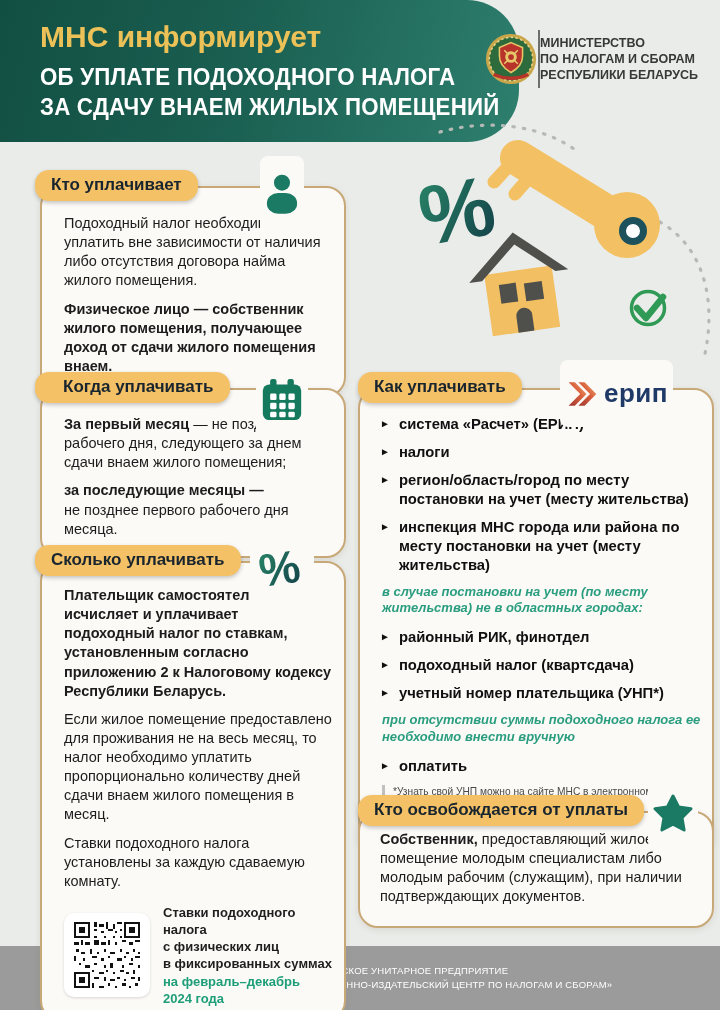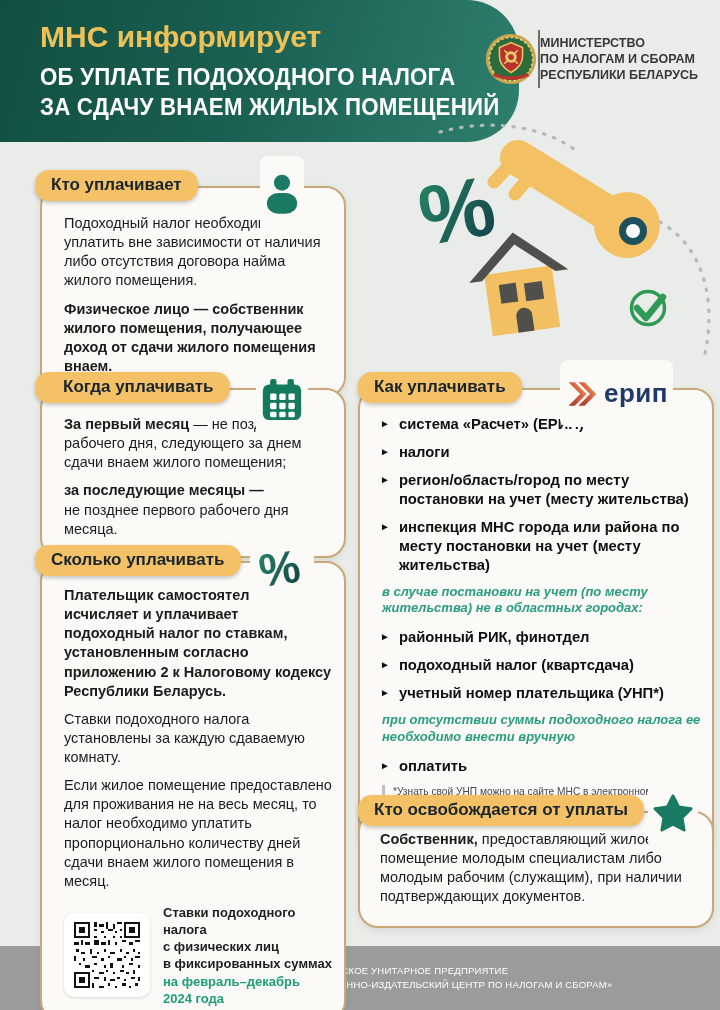--- a/index.html
+++ b/index.html
@@ -176,22 +176,22 @@
           <linearGradient id="gp2" x1="0" y1="0" x2="1" y2="1">
         <stop offset="0" stop-color="#2a8a6a"></stop>
             <stop offset="1" stop-color="#123c46"></stop>
       </linearGradient>
         </defs>
       <text x="4" y="42" font-size="46" font-weight="bold" fill="url(#gp2)" font-family="'Liberation Sans',sans-serif" transform="rotate(-8 27 25)">%</text>
     </svg>
   </div>
   <div class="card card-howmuch">
     <p><b>Плательщик самостоятельно исчисляет и уплачивает подоходный налог по ставкам, установленным согласно приложению 2 к Налоговому кодексу Республики Беларусь.</b></p>
+    <p>Если жилое помещение предоставлено для проживания не на весь месяц, то налог необходимо уплатить пропорционально количеству дней сдачи внаем жилого помещения в месяц.</p>
     <p>Ставки подоходного налога установлены за каждую сдаваемую комнату.</p>
-    <p>Если жилое помещение предоставлено для проживания не на весь месяц, то налог необходимо уплатить пропорционально количеству дней сдачи внаем жилого помещения в месяц.</p>
     <div class="qr-row">
       <div class="qr-box">
         <svg viewBox="0 0 29 29" width="66" height="66" shape-rendering="crispEdges">
           <rect width="29" height="29" fill="#fff"></rect>
           <path fill="#111" d="M0,0h7v7h-7z M22,0h7v7h-7z M0,22h7v7h-7z"></path>
           <path fill="#fff" d="M1,1h5v5h-5z M23,1h5v5h-5z M1,23h5v5h-5z"></path>
           <path fill="#111" d="M2,2h3v3h-3z M24,2h3v3h-3z M2,24h3v3h-3z"></path>
           <path fill="#111" d="M9,0h1v2h-1z M11,1h2v1h-2z M14,0h1v3h-1z M17,1h1v2h-1z M19,0h2v1h-2z
             M9,3h1v1h-1z M12,4h1v1h-1z M15,3h2v1h-2z M18,4h1v1h-1z M20,3h1v1h-1z
             M9,6h1v1h-1z M13,6h1v1h-1z M17,6h1v1h-1z M20,6h1v1h-1z

